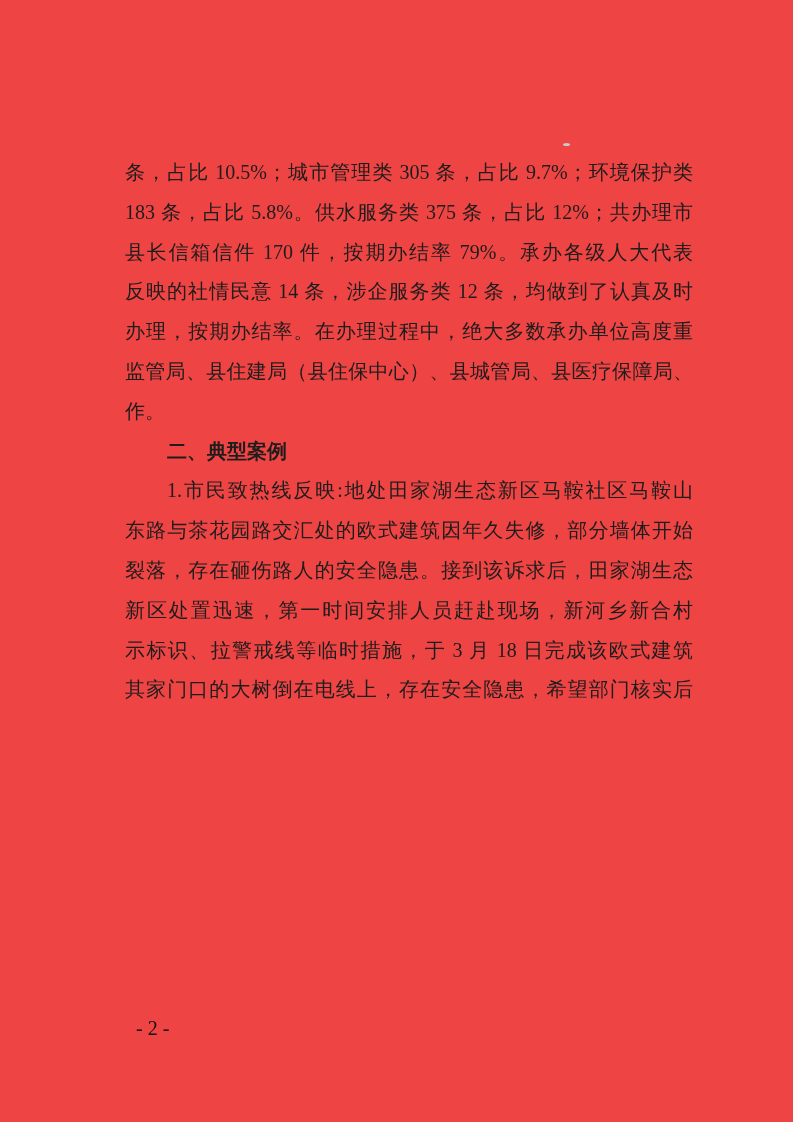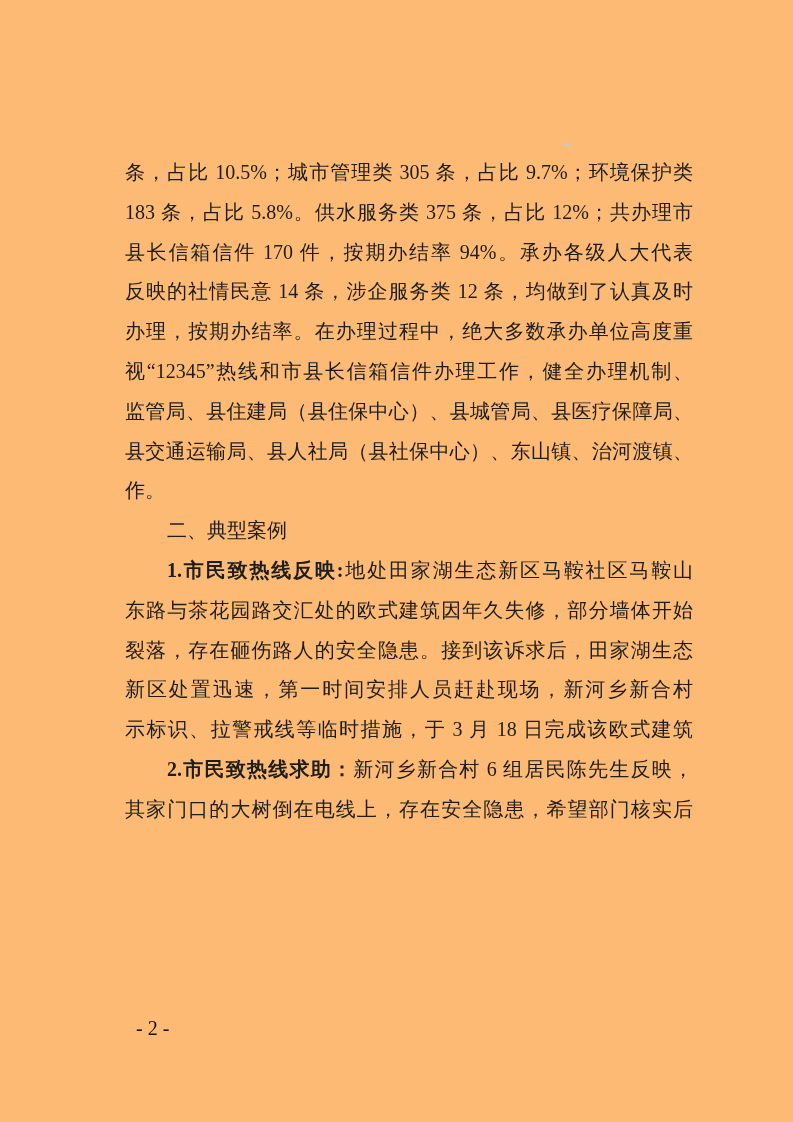--- a/index.html
+++ b/index.html
@@ -4,21 +4,21 @@
 <style>
   html, body {
     margin: 0;
     padding: 0;
     background: #ffffff;
   }
   .page {
     position: relative;
     width: 793px;
     height: 1122px;
-    background: #fdba74;
+    background: #ef4444;
     font-family: "Liberation Serif", "DejaVu Serif", serif;
     color: #1d1d1d;
     overflow: hidden;
   }
   .content {
     position: absolute;
     left: 125px;
     top: 153px;
     width: 568px;
     font-size: 20px;
@@ -29,24 +29,24 @@
     text-align-last: justify;
     text-justify: inter-ideograph;
   }
   .line.plain {
     text-align-last: left;
   }
   .indent {
     padding-left: 42px;
   }
   .bold {
-    font-weight: bold;
+    font-weight: normal;
   }
   .heading {
-    font-weight: normal;
+    font-weight: bold;
     text-align-last: left;
   }
   .footer {
     position: absolute;
     left: 136px;
     top: 1014px;
     font-size: 20px;
     line-height: 28px;
     color: #111111;
   }
@@ -62,38 +62,33 @@
 </style>
 </head>
 <body>
 
 <div class="page">
   <div class="scan-dot"></div>
 
   <div class="content">
     <div class="line">条，占比 10.5%；城市管理类 305 条，占比 9.7%；环境保护类</div>
     <div class="line">183 条，占比 5.8%。供水服务类 375 条，占比 12%；共办理市</div>
-    <div class="line">县长信箱信件 170 件，按期办结率 94%。承办各级人大代表</div>
+    <div class="line">县长信箱信件 170 件，按期办结率 79%。承办各级人大代表</div>
     <div class="line">反映的社情民意 14 条，涉企服务类 12 条，均做到了认真及时</div>
     <div class="line">办理，按期办结率。在办理过程中，绝大多数承办单位高度重</div>
-    <div class="line">视“12345”热线和市县长信箱信件办理工作，健全办理机制、</div>
     <div class="line">监管局、县住建局（县住保中心）、县城管局、县医疗保障局、</div>
-    <div class="line">县交通运输局、县人社局（县社保中心）、东山镇、治河渡镇、</div>
     <div class="line plain">作。</div>
 
     <div class="line heading indent">二、典型案例</div>
 
     <div class="line indent">
       <span class="bold">1.市民致热线反映:</span><span>地处田家湖生态新区马鞍社区马鞍山</span>
     </div>
     <div class="line">东路与茶花园路交汇处的欧式建筑因年久失修，部分墙体开始</div>
     <div class="line">裂落，存在砸伤路人的安全隐患。接到该诉求后，田家湖生态</div>
     <div class="line">新区处置迅速，第一时间安排人员赶赴现场，新河乡新合村</div>
     <div class="line">示标识、拉警戒线等临时措施，于 3 月 18 日完成该欧式建筑</div>
 
-    <div class="line indent">
-      <span class="bold">2.市民致热线求助：</span><span>新河乡新合村 6 组居民陈先生反映，</span>
-    </div>
     <div class="line">其家门口的大树倒在电线上，存在安全隐患，希望部门核实后</div>
   </div>
 
   <div class="footer">- 2 -</div>
 </div>
 
 </body></html>

